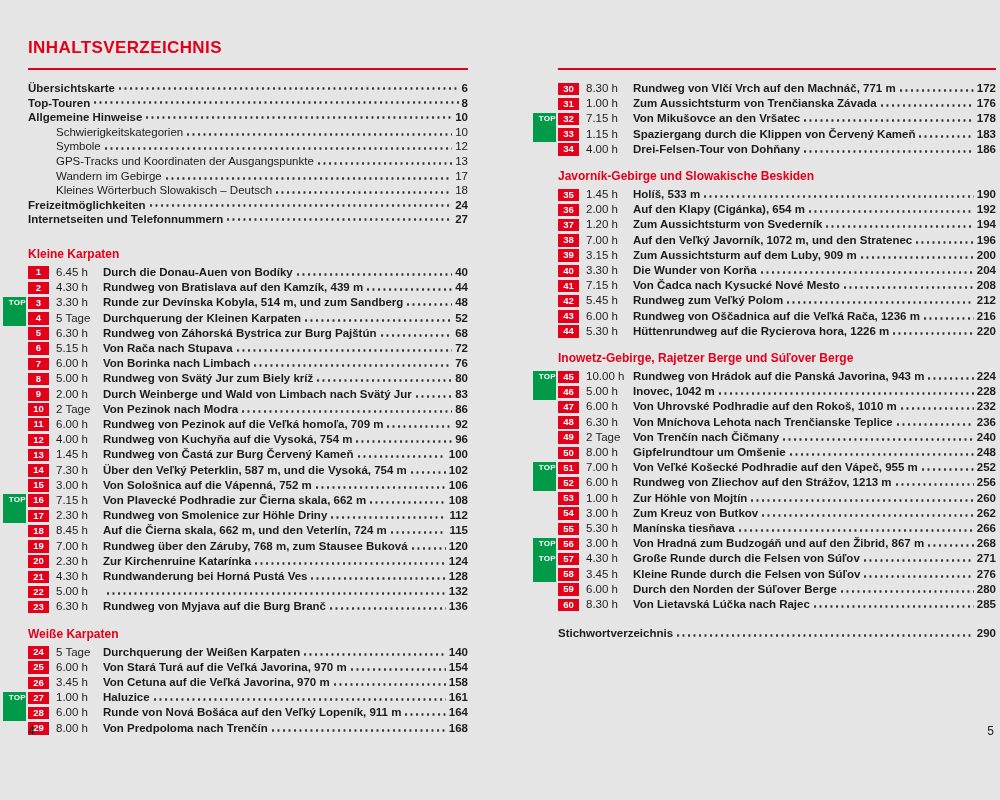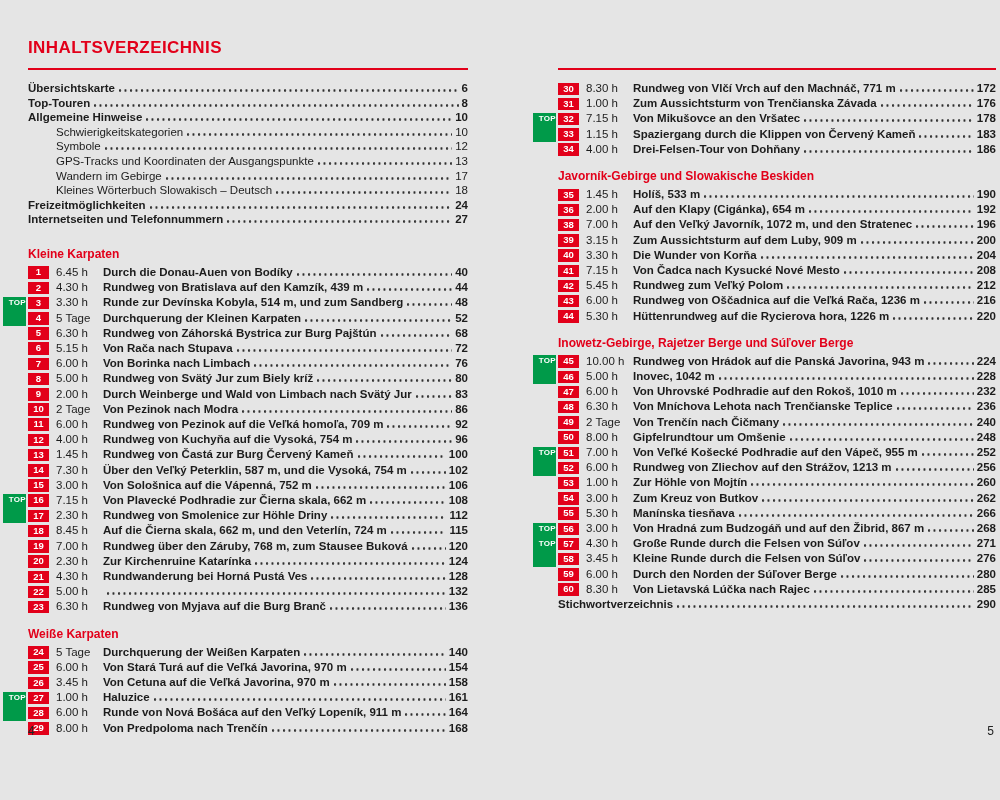--- a/index.html
+++ b/index.html
@@ -22,21 +22,21 @@
   .col-left  { left: 28px;  width: 440px; }
   .col-right { left: 558px; width: 438px; }
   .rule { border-top: 2px solid var(--red); margin-bottom: 11px; }
 
   
   .fm-row, .tour-row, .index-row {
     display: flex; align-items: baseline;
     font-size: 11.5px; line-height: 15.2px;
   }
   .fm-row { line-height: 14.6px; }
-  .fm-row.bold { font-weight: bold; }
+  .fm-row.bold { font-weight: bold; align-items: center; }
   .fm-row.indent { padding-left: 28px; }
 
   .dots {
     flex: 1 1 auto; min-width: 8px; height: 3px; margin: 0 3px 0 4px;
     background-image: radial-gradient(circle at 1px 1.5px, #2e2e2e 1px, transparent 1.35px);
     background-size: 5.5px 3px; background-repeat: repeat-x;
   }
   .pg { flex: none; font-weight: bold; }
   .fm-row .pg { font-weight: inherit; }
   .fm-row.bold .pg { font-weight: bold; }
@@ -57,21 +57,21 @@
   .top-badge {
     position: absolute; left: -25px; top: 1.5px;
     width: 23px; height: 29px;
     background: var(--green); color: #fff;
     font-size: 8px; font-weight: bold; line-height: 12.5px; text-align: right;
     letter-spacing: 0.3px;
   }
   .t-time { flex: none; width: 47px; }
   .t-title { flex: none; font-weight: bold; white-space: nowrap; }
 
-  .index-row { font-weight: bold; }
+  .index-row { font-weight: bold; margin-top: 14px; }
 
   .folio { position: absolute; top: 724px; font-size: 12px; color: #222; }
   .folio-left { left: 28px; }
   .folio-right { right: 6px; }
 </style>
 </head>
 <body>
 
 <div class="sheet">
   <h1 class="main-title">INHALTSVERZEICHNIS</h1>
@@ -387,20 +387,27 @@
           <span class="t-title">Holíš, 533 m</span>
           <div class="dots"></div>
           <span class="pg">190</span>
         </div>
         <div class="tour-row">
           <span class="num-badge">36</span>
           <span class="t-time">2.00 h</span>
           <span class="t-title">Auf den Klapy (Cigánka), 654 m</span>
           <div class="dots"></div>
           <span class="pg">192</span>
+        </div>
+        <div class="tour-row">
+          <span class="num-badge">37</span>
+          <span class="t-time">1.20 h</span>
+          <span class="t-title">Zum Aussichtsturm von Svederník</span>
+          <div class="dots"></div>
+          <span class="pg">194</span>
         </div>
         <div class="tour-row">
           <span class="num-badge">38</span>
           <span class="t-time">7.00 h</span>
           <span class="t-title">Auf den Veľký Javorník, 1072 m, und den Stratenec</span>
           <div class="dots"></div>
           <span class="pg">196</span>
         </div>
         <div class="tour-row">
           <span class="num-badge">39</span>

